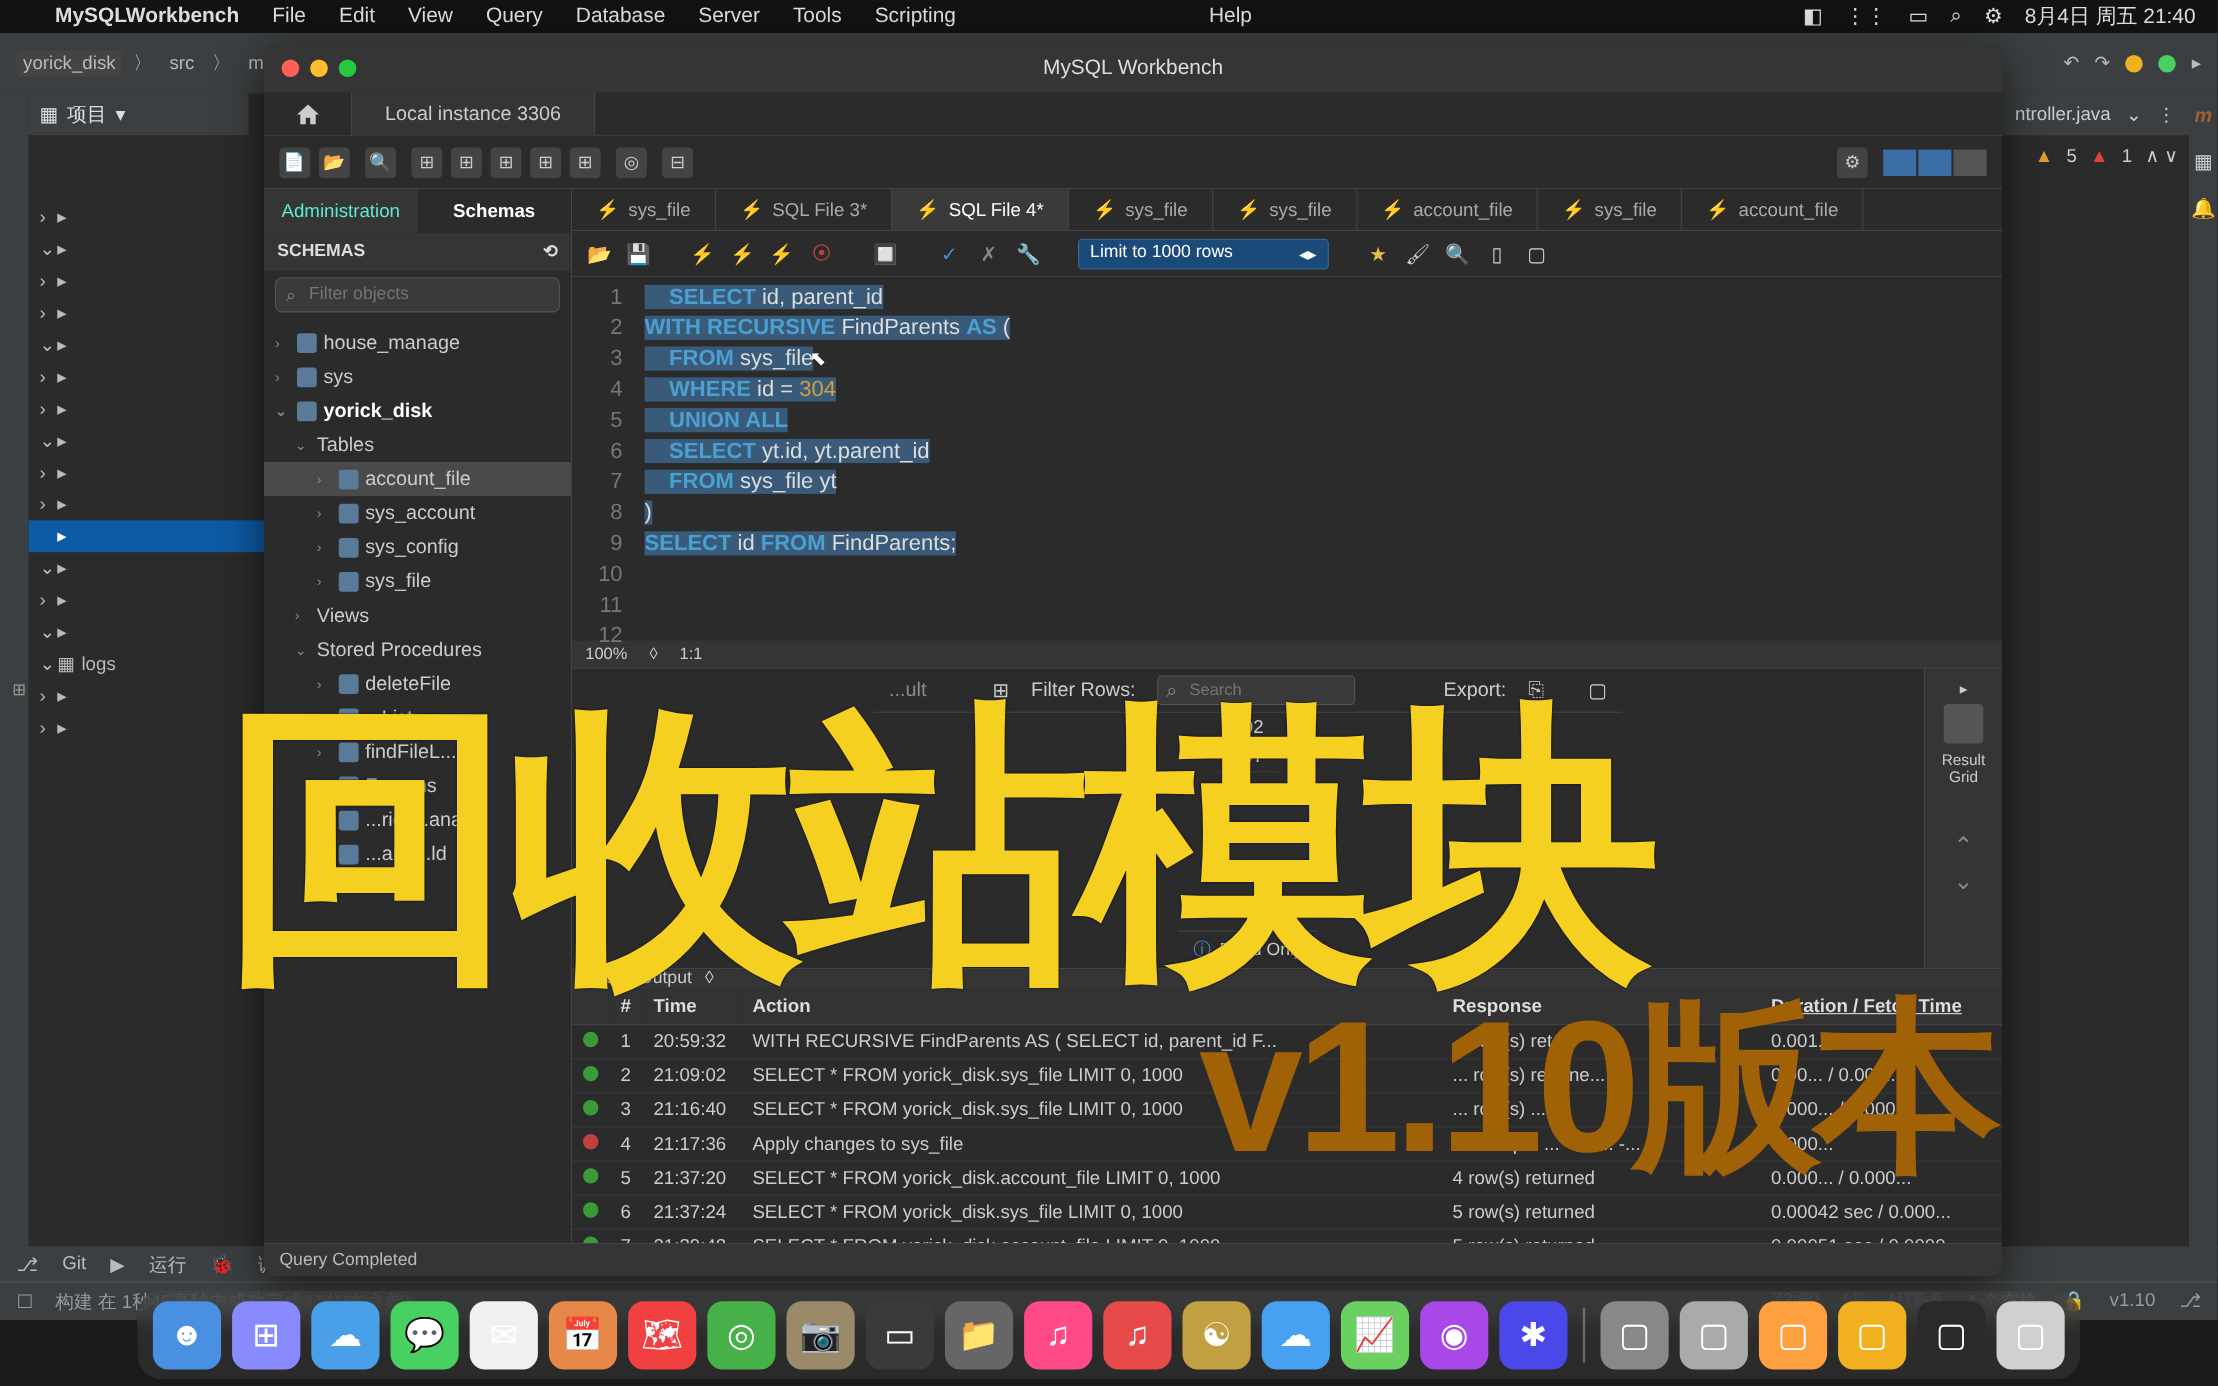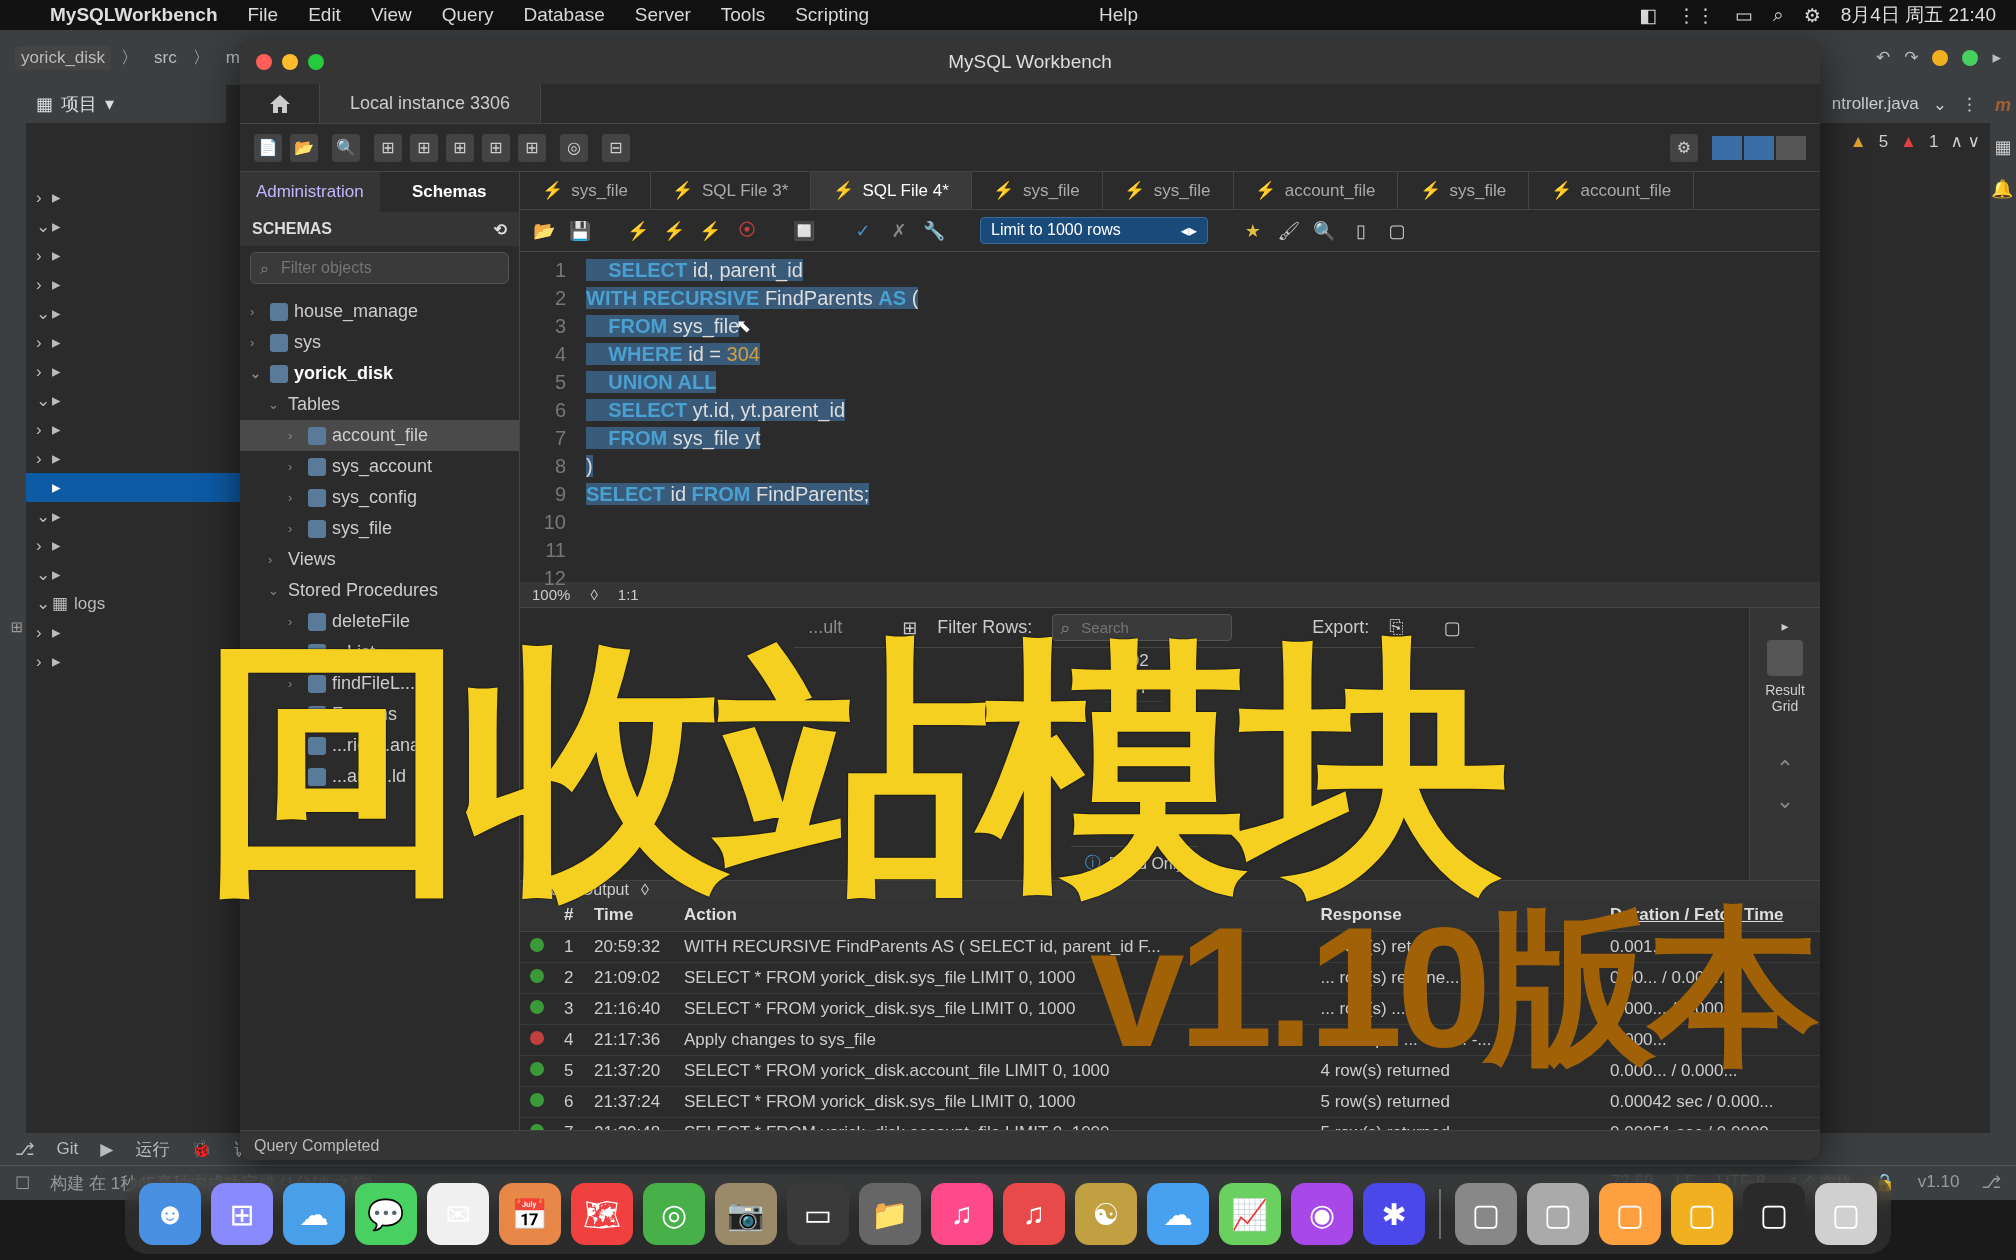--- a/index.html
+++ b/index.html
@@ -45,21 +45,21 @@
 .wb .toolbar .ico { width: 28px; height: 28px; background: #444; border-radius: 4px; display: flex; align-items: center; justify-content: center; font-size: 16px; }
 .wb .toolbar .spacer { flex: 1; }
 .wb .toolbar .viewbtns { display: flex; gap: 2px; }
 .wb .toolbar .viewbtns .vb { width: 30px; height: 24px; background: #555; }
 .wb .toolbar .viewbtns .vb.on { background: #3a6ea5; }
 .wb .body { flex: 1; display: flex; min-height: 0; }
 
 
 .wb .sidebar { width: 280px; background: #2b2b2b; border-right: 1px solid #444; display: flex; flex-direction: column; }
 .wb .sidebar .modetabs { height: 40px; display: flex; background: #353535; }
-.wb .sidebar .modetabs .mt { flex: 1; display: flex; align-items: center; justify-content: center; font-size: 17px; color: #c4b5fd; cursor: pointer; }
+.wb .sidebar .modetabs .mt { flex: 1; display: flex; align-items: center; justify-content: center; font-size: 17px; color: #5eead4; cursor: pointer; }
 .wb .sidebar .modetabs .mt.active { background: #2b2b2b; color: #fff; font-weight: 600; }
 .wb .sidebar .schemahdr { height: 34px; display: flex; align-items: center; padding: 0 12px; font-size: 16px; font-weight: 600; color: #ddd; background: #353535; justify-content: space-between; }
 .wb .sidebar .filter { padding: 6px 10px; }
 .wb .sidebar .filter input { width: 100%; background: #3a3a3a; border: 1px solid #555; border-radius: 6px; padding: 6px 10px 6px 30px; color: #ccc; font-size: 16px; }
 .wb .sidebar .filter { position: relative; }
 .wb .sidebar .filter .sicon { position: absolute; left: 20px; top: 14px; color: #888; font-size: 16px; }
 .wb .sidebar .tree { flex: 1; overflow: auto; padding: 6px 0; font-size: 18px; }
 .wb .sidebar .tree .node { padding: 5px 10px; display: flex; align-items: center; gap: 6px; cursor: pointer; }
 .wb .sidebar .tree .node.sel { background: #4a4a4a; }
 .wb .sidebar .tree .node .chev { width: 14px; color: #888; font-size: 13px; }

